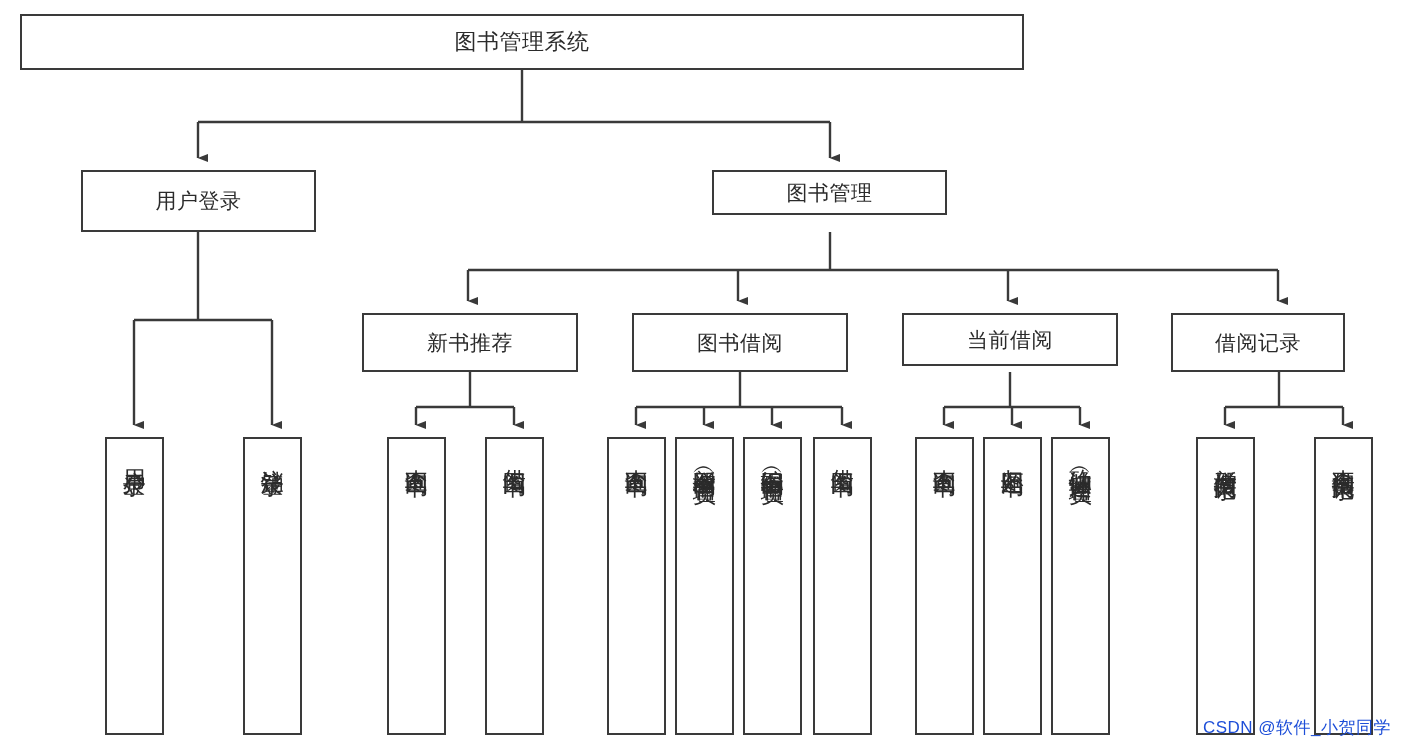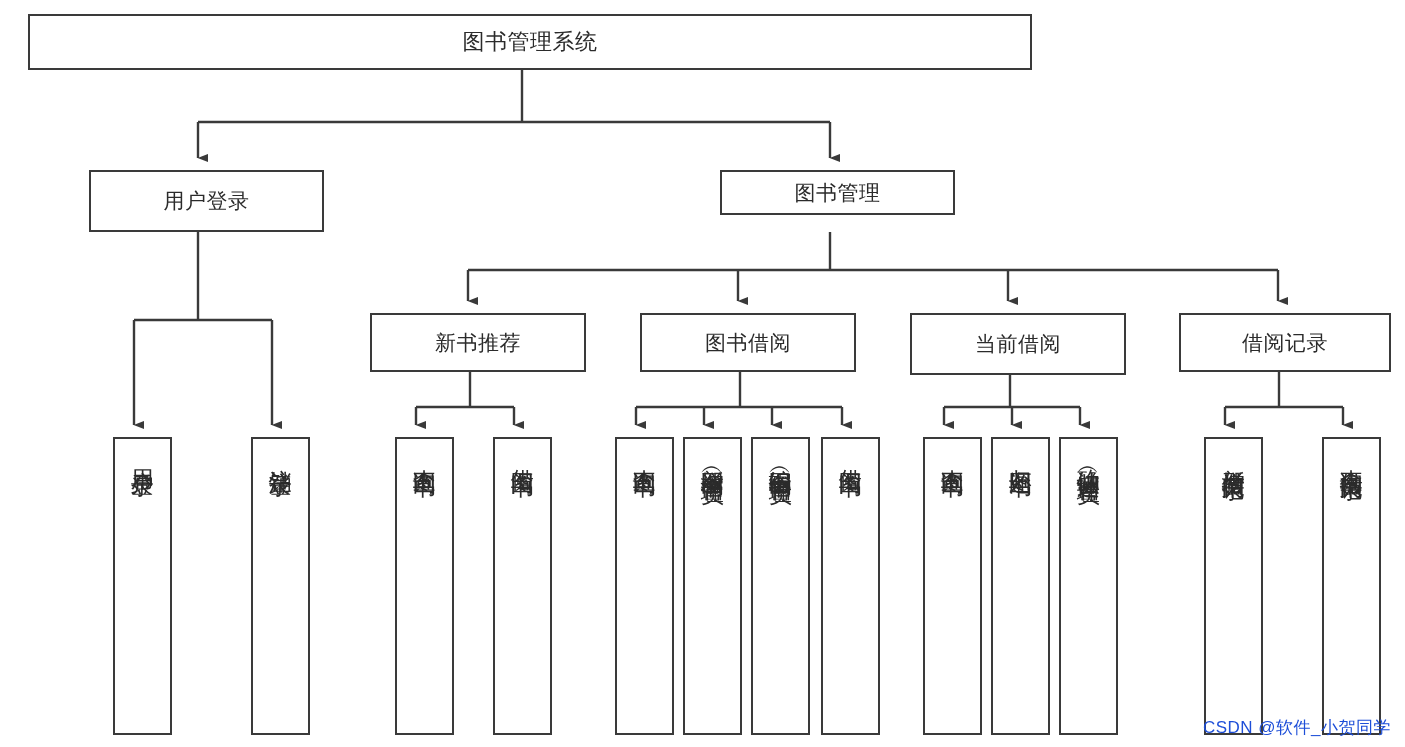--- a/index.html
+++ b/index.html
@@ -28,21 +28,20 @@
   .node {
     position: absolute;
     box-sizing: border-box;
     background: #ffffff;
     border: 2px solid #3a3a3a;
     display: flex;
     align-items: center;
     justify-content: center;
     color: #2b2b2b;
     z-index: 3;
-    margin-left: 8px;
   }
   .node .label {
     display: block;
     text-align: center;
     letter-spacing: 0.5px;
   }
   
   .node.h .label {
     font-size: 21px;
     line-height: 1.2;
@@ -140,24 +139,24 @@
   <div class="node h" style="left:712px; top:170px; width:235px; height:45px;">
     <span class="label">图书管理</span>
   </div>
 
   <div class="node h" style="left:632px; top:313px; width:216px; height:59px;">
     <span class="label">图书借阅</span>
   </div>
   <div class="node h" style="left:362px; top:313px; width:216px; height:59px;">
     <span class="label">新书推荐</span>
   </div>
-  <div class="node h" style="left:902px; top:313px; width:216px; height:62px;">
+  <div class="node h" style="left:902px; top:313px; width:216px; height:53px;">
     <span class="label">当前借阅</span>
   </div>
-  <div class="node h" style="left:1171px; top:313px; width:212px; height:59px;">
+  <div class="node h" style="left:1171px; top:313px; width:174px; height:59px;">
     <span class="label">借阅记录</span>
   </div>
 
   <div class="node v" style="left:105px; top:437px; width:59px; height:298px;">
     <span class="label">用户登录</span>
   </div>
   <div class="node v" style="left:243px; top:437px; width:59px; height:298px;">
     <span class="label">注销登录</span>
   </div>
 

